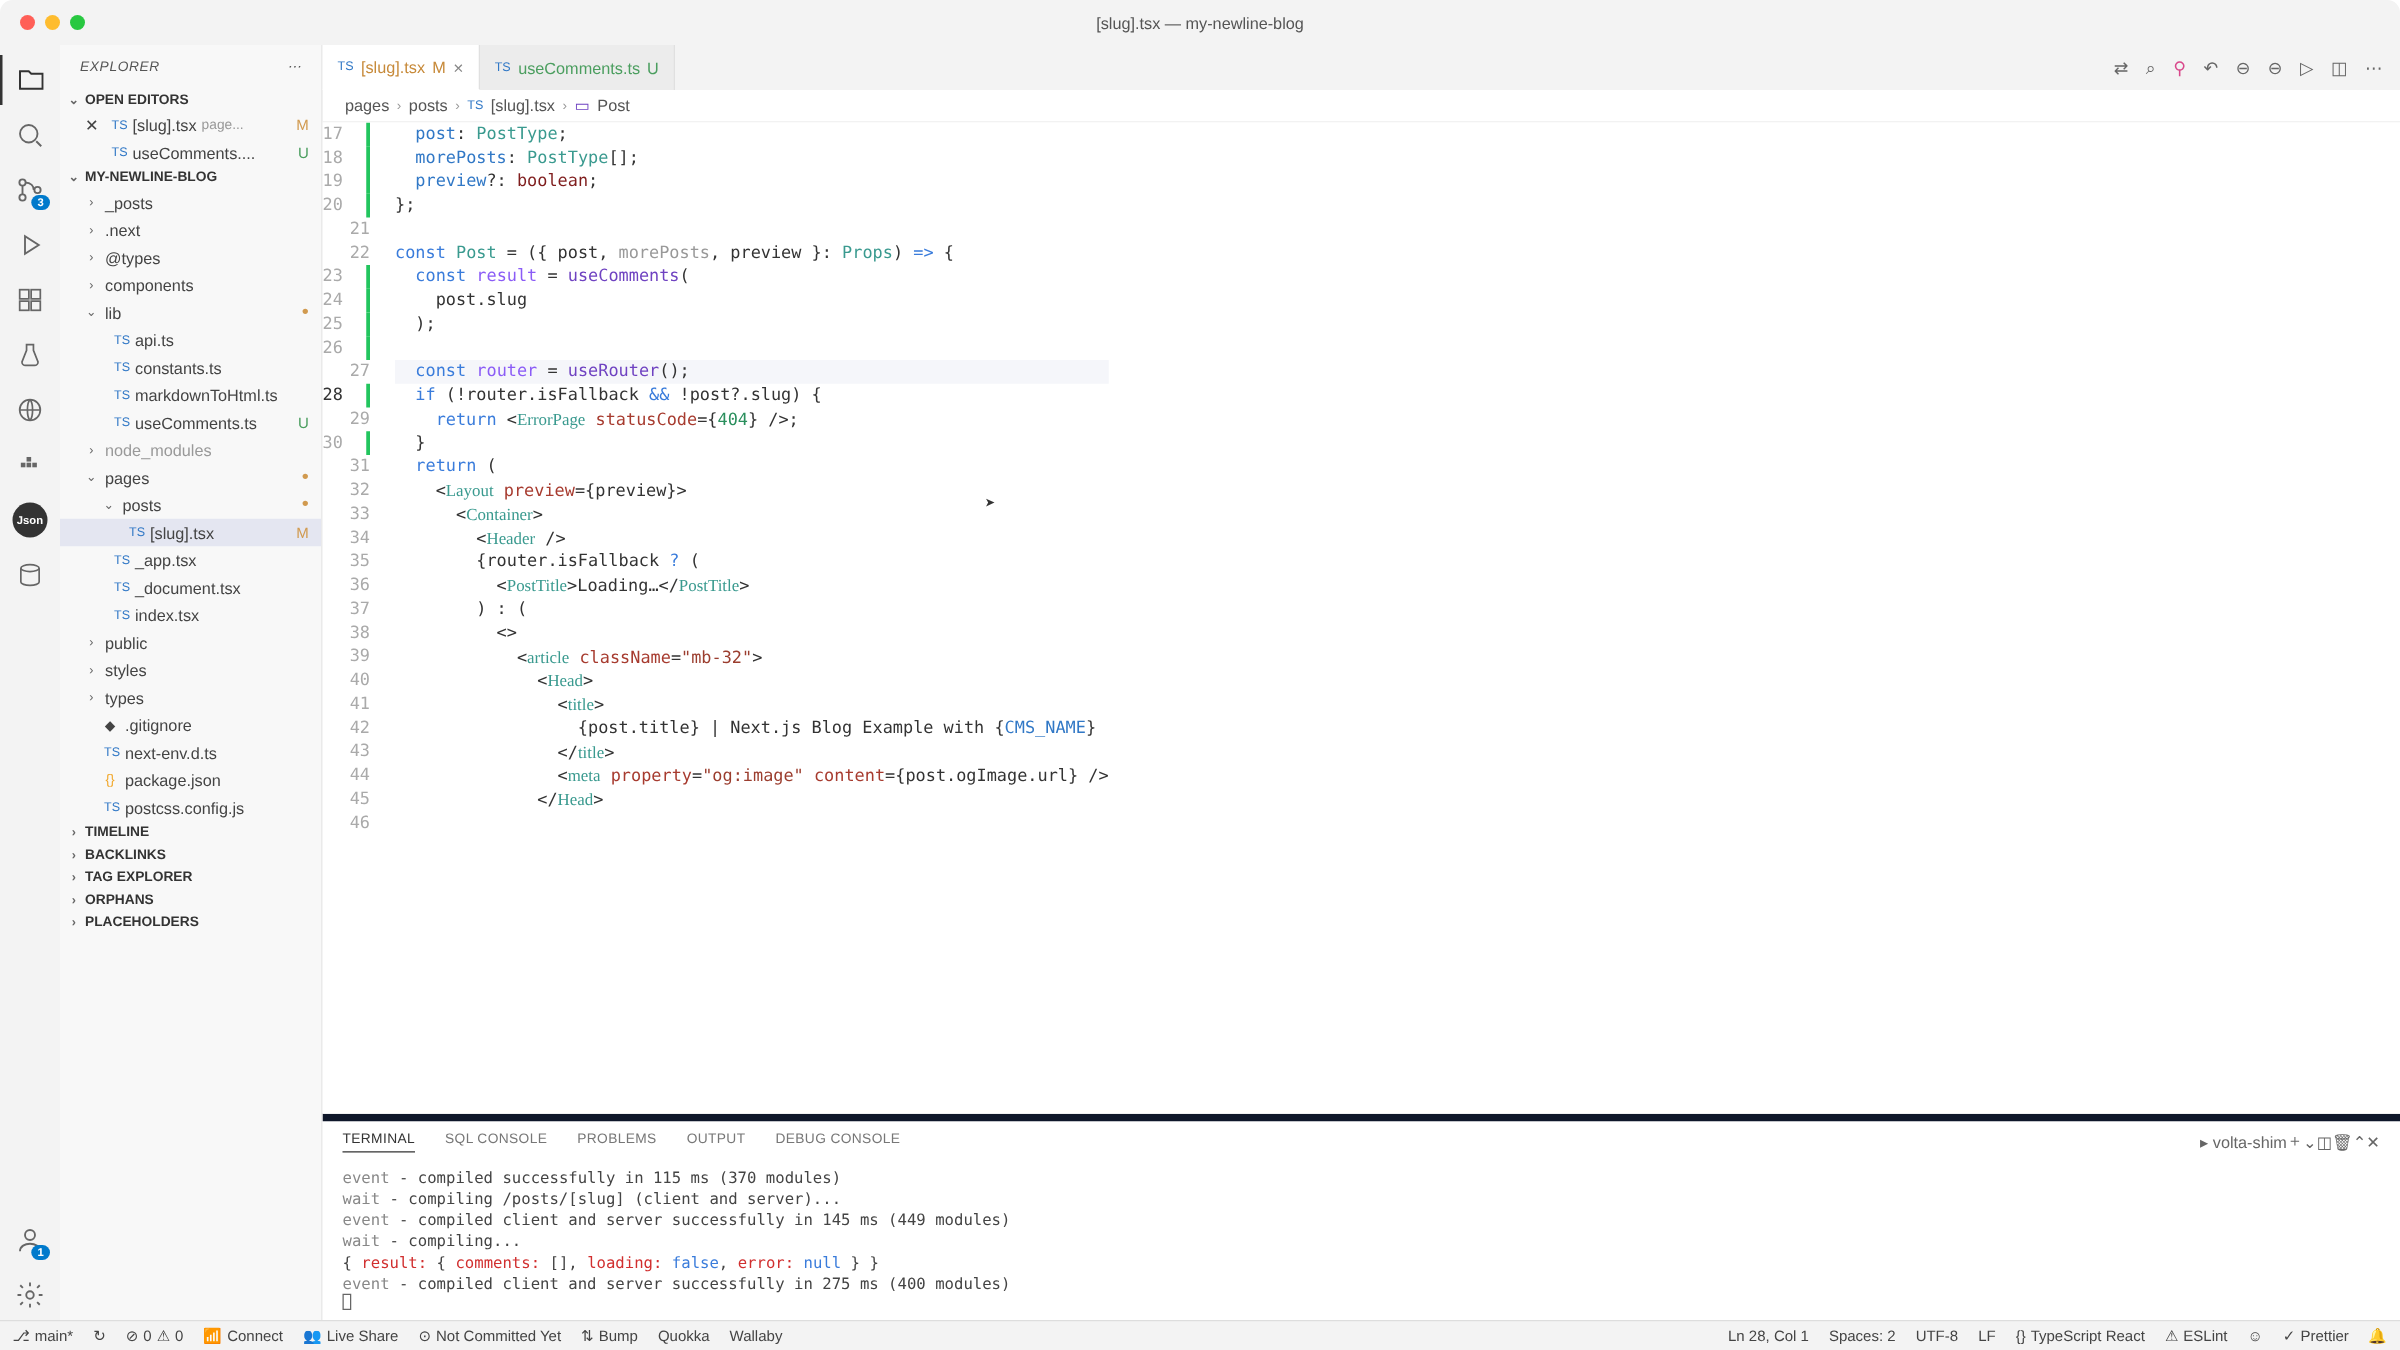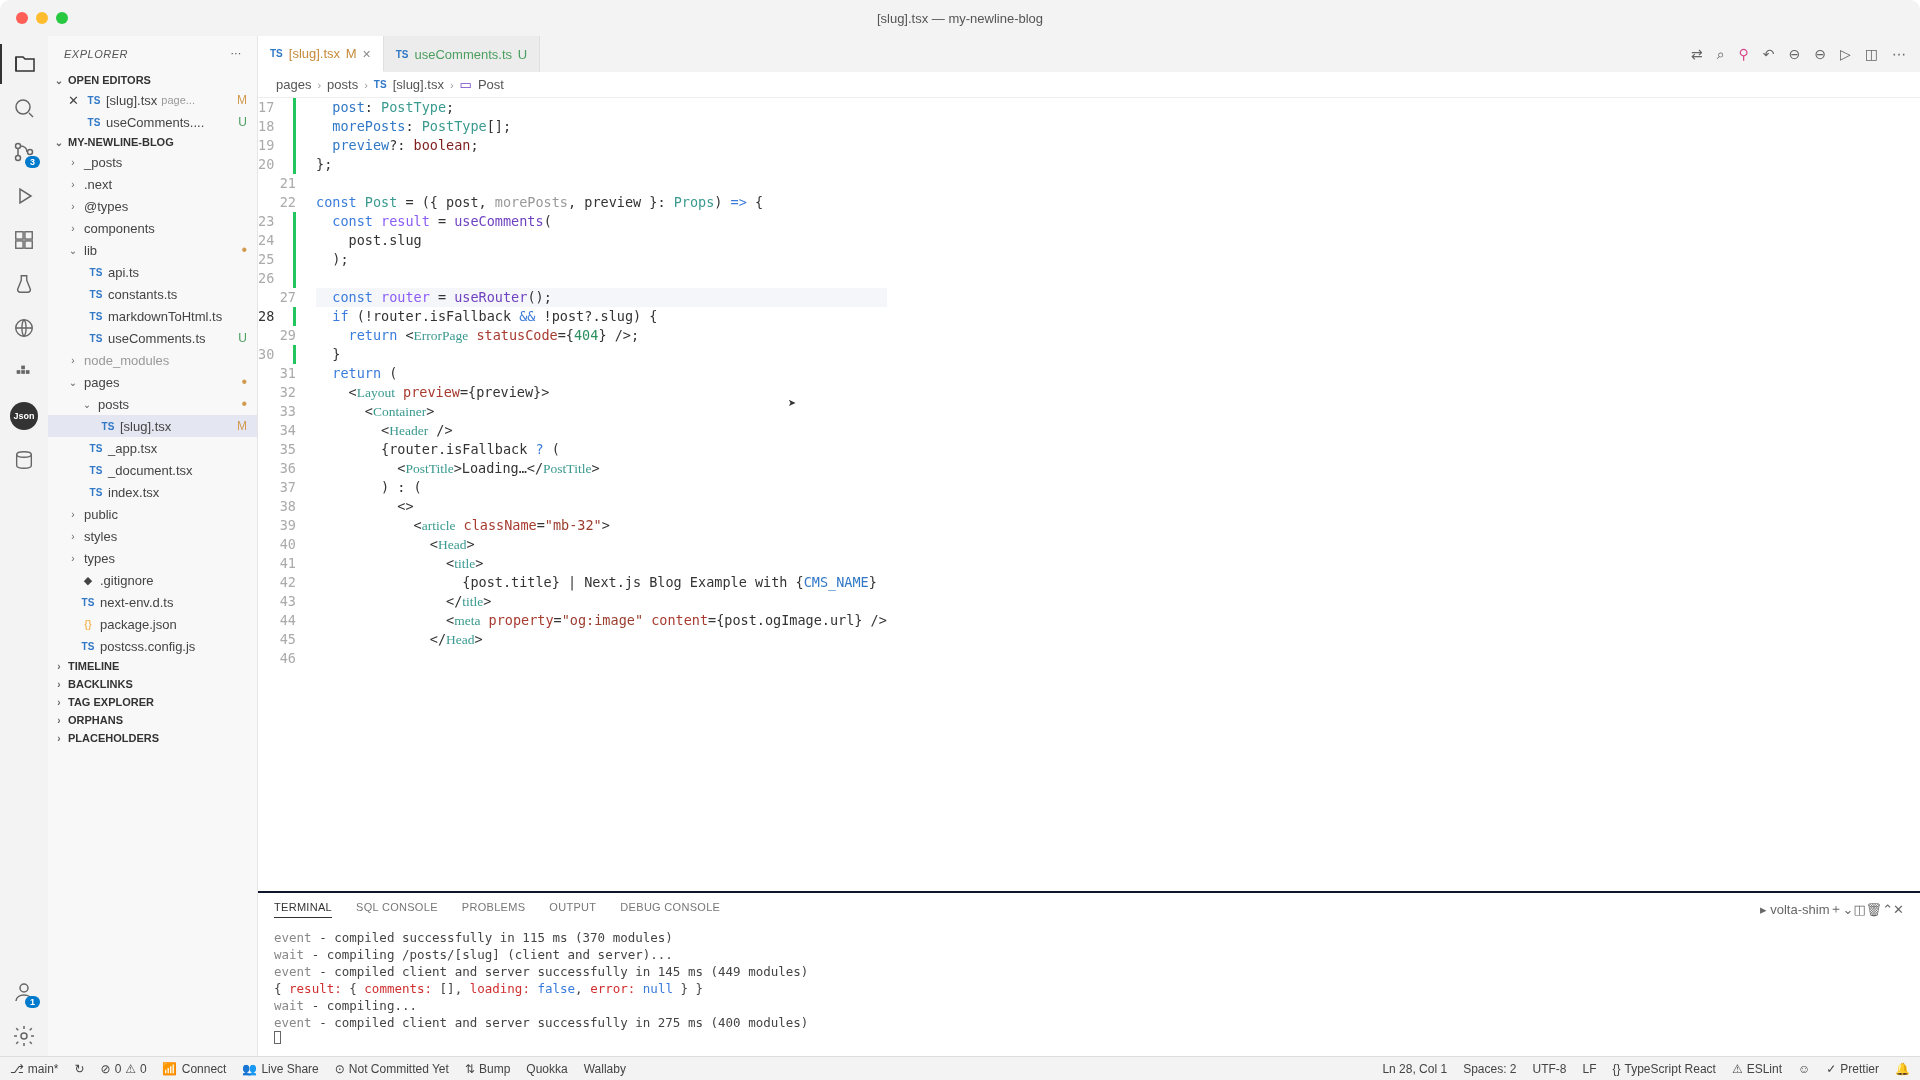--- a/index.html
+++ b/index.html
@@ -99,21 +99,21 @@
   padding: 2px 0 2px 10px;
   font-size: 13px;
   color: #444;
   cursor: pointer;
   gap: 4px;
   height: 22px;
 }
 .tree-item.selected { background: #e4e6f1; }
 .chev { width: 14px; font-size: 10px; color: #666; display: inline-block; text-align: center; }
 .file-icon { width: 16px; font-size: 11px; display: inline-block; text-align: center; }
-.ts-icon { color: #3178c6; font-weight: 700; font-size: 10px; }
+.ts-icon { color: #3178c6; font-weight: 400; font-size: 10px; text-align: right; }
 .json-icon { color: #f1a82c; }
 .status-m { color: #d19a4f; margin-left: auto; padding-right: 10px; font-size: 12px; }
 .status-u { color: #4b9e5f; margin-left: auto; padding-right: 10px; font-size: 12px; }
 .status-dot { color: #d19a4f; margin-left: auto; padding-right: 10px; font-size: 16px; line-height: 10px; }
 
 .editor-area { flex: 1; display: flex; flex-direction: column; overflow: hidden; }
 .tabs {
   height: 36px;
   background: #f3f3f3;
   display: flex;
@@ -167,21 +167,21 @@
 .tk-attr { color: #a73b2f; }
 .tk-bool { color: #7f1d1d; }
 .tk-op { color: #3a7cdb; }
 .tk-jsx { color: #3a9a8f; font-family: Liberation Serif, serif; }
 .tk-var { color: #8b5cf6; }
 .tk-const { color: #3178c6; }
 .faded { color: #999; }
 
 .panel {
   height: 165px;
-  border-top: 2px solid #0f172a;
+  border-top: 6px solid #0f172a;
   display: flex;
   flex-direction: column;
   background: #fff;
 }
 .panel-tabs {
   height: 32px;
   display: flex;
   align-items: center;
   padding: 0 16px;
   gap: 24px;
@@ -583,22 +583,22 @@
           <span>◫</span>
           <span>🗑</span>
           <span>⌃</span>
           <span>✕</span>
         </div>
       </div>
       <div class="panel-body" id="terminal-body">
           <div><span class="term-dim">event</span> - compiled successfully in 115 ms (370 modules)</div>
           <div><span class="term-dim">wait</span>  - compiling /posts/[slug] (client and server)...</div>
           <div><span class="term-dim">event</span> - compiled client and server successfully in 145 ms (449 modules)</div>
+          <div><span class="term-dim">wait</span>  - compiling...</div>
           <div>{ <span class="term-key">result:</span> { <span class="term-key">comments:</span> [], <span class="term-key">loading:</span> <span class="term-false">false</span>, <span class="term-key">error:</span> <span class="term-false">null</span> } }</div>
-          <div><span class="term-dim">wait</span>  - compiling...</div>
           <div><span class="term-dim">event</span> - compiled client and server successfully in 275 ms (400 modules)</div>
           <div><span style="border:1px solid #666;display:inline-block;width:7px;height:13px"></span></div>
         </div>
     </div>
   </div>
 </div>
 
 <div class="statusbar">
   <span>⎇ <span>main*</span></span>
   <span>↻</span>

